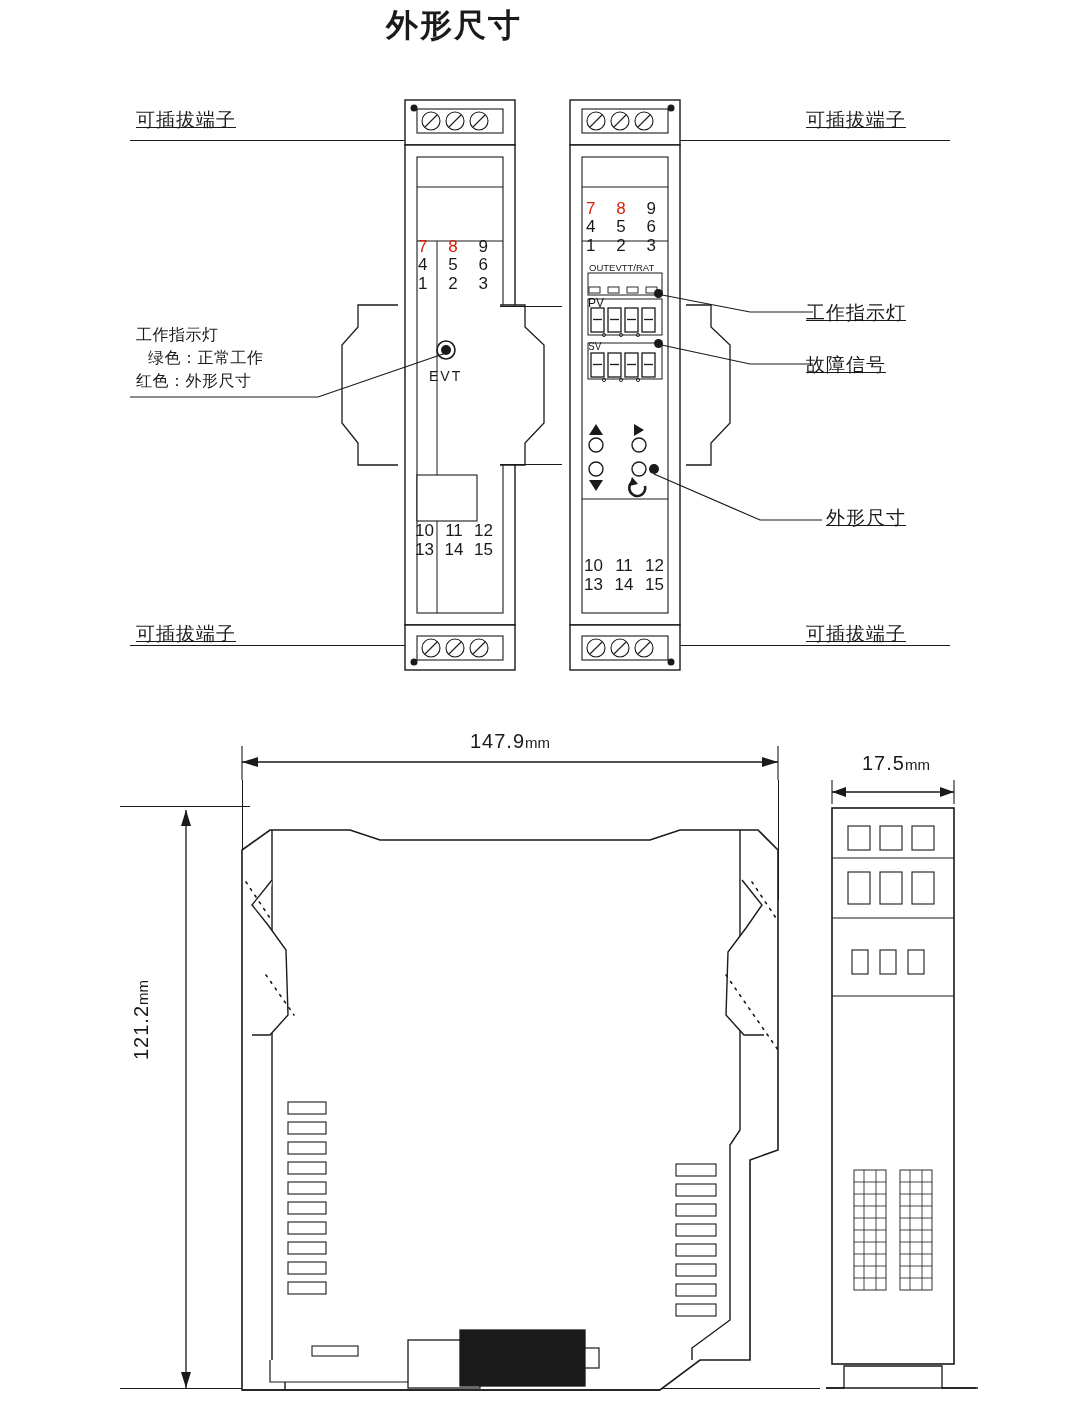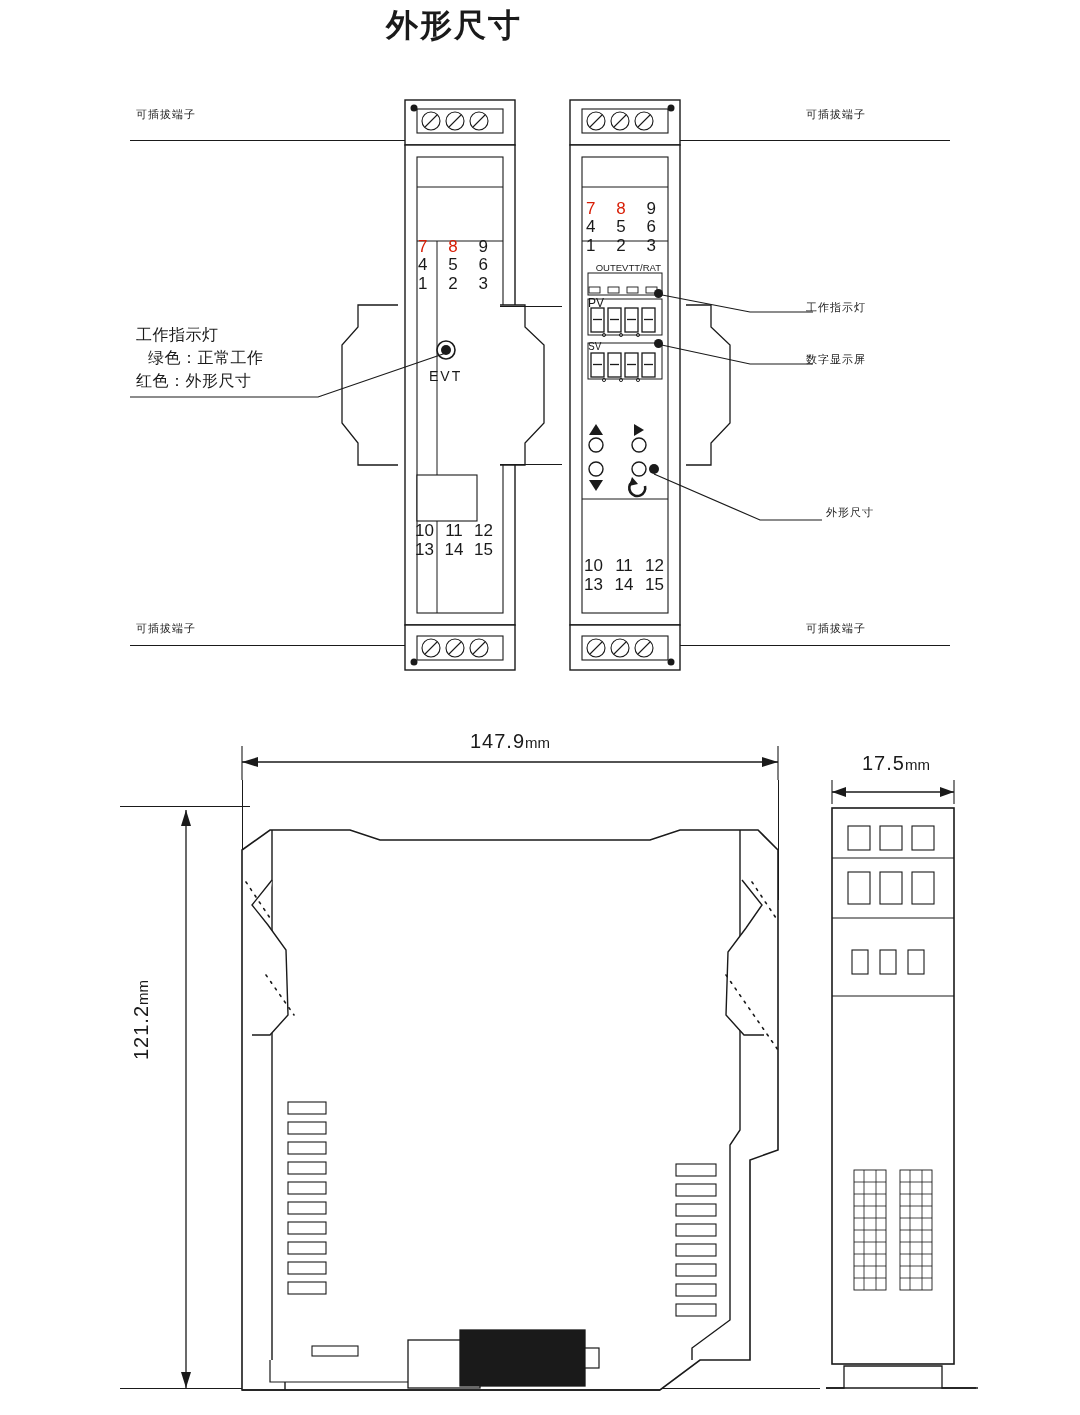--- a/index.html
+++ b/index.html
@@ -1,19 +1,19 @@
 <!DOCTYPE html>
 <html><head>
 <meta charset="utf-8">
 <style>
   html,body{margin:0;padding:0;background:#ffffff;}
   body{width:1080px;height:1415px;position:relative;font-family:"Liberation Sans","DejaVu Sans",sans-serif;color:#1a1a1a;overflow:hidden;}
   .abs{position:absolute;}
   .title{left:0;top:4px;width:908px;text-align:center;font-size:32px;font-weight:bold;letter-spacing:2px;}
-  .lbl{font-size:11px;letter-spacing:1px;white-space:nowrap;}
+  .lbl{font-size:19px;letter-spacing:1px;white-space:nowrap;text-decoration:underline;}
   .lbl-sm{font-size:16px;letter-spacing:0.5px;white-space:nowrap;}
   .ln{background:#1a1a1a;}
   .hline{height:1px;}
   .vline{width:1px;}
   .dot{border-radius:50%;background:#1a1a1a;}
   .num{font-size:17px;font-family:"Liberation Sans",sans-serif;}
   .red{color:#d81e06;}
   svg{display:block;overflow:visible;}
 </style>
 </head>
@@ -147,21 +147,21 @@
     <span class="num">5</span>
     <span class="num">6</span>
   </div>
   <div style="display:flex;justify-content:space-between;line-height:19px;">
     <span class="num">1</span>
     <span class="num">2</span>
     <span class="num">3</span>
   </div>
 </div>
 
-<div class="abs" style="left:589px;top:262px;width:72px;display:flex;justify-content:flex-end;font-size:9.5px;letter-spacing:0px;">
+<div class="abs" style="left:589px;top:262px;width:72px;display:flex;justify-content:flex-start;font-size:9.5px;letter-spacing:0px;">
   <span>OUT</span>
   <span>EVT</span>
   <span>T/R</span>
   <span>AT</span>
 </div>
 <svg class="abs" style="left:589px;top:286px;" width="72" height="9">
   <rect x="0" y="1" width="11" height="6" fill="#fff" stroke="#1a1a1a" stroke-width="0.9"></rect>
   <rect x="19" y="1" width="11" height="6" fill="#fff" stroke="#1a1a1a" stroke-width="0.9"></rect>
   <rect x="38" y="1" width="11" height="6" fill="#fff" stroke="#1a1a1a" stroke-width="0.9"></rect>
   <rect x="57" y="1" width="11" height="6" fill="#fff" stroke="#1a1a1a" stroke-width="0.9"></rect>
@@ -279,21 +279,21 @@
 </svg>
 
 <svg class="abs" style="left:655px;top:290px;" width="160" height="30">
   <polyline points="2,4 95,22 158,22" fill="none" stroke="#1a1a1a" stroke-width="1.2"></polyline>
 </svg>
 <div class="abs lbl" style="left:806px;top:300px;">工作指示灯</div>
 
 <svg class="abs" style="left:655px;top:340px;" width="160" height="30">
   <polyline points="2,4 95,24 158,24" fill="none" stroke="#1a1a1a" stroke-width="1.2"></polyline>
 </svg>
-<div class="abs lbl" style="left:806px;top:352px;">数字显示屏</div>
+<div class="abs lbl" style="left:806px;top:352px;">故障信号</div>
 
 <svg class="abs" style="left:650px;top:468px;" width="175" height="60">
   <polyline points="4,6 110,52 172,52" fill="none" stroke="#1a1a1a" stroke-width="1.2"></polyline>
 </svg>
 <div class="abs lbl" style="left:826px;top:505px;">外形尺寸</div>
 
 <div class="abs" style="left:470px;top:730px;">
   <span style="font-size:20px;letter-spacing:1px;">147.9</span><span style="font-size:15px;">mm</span>
 </div>
 <svg class="abs" style="left:230px;top:740px;" width="560" height="40">

